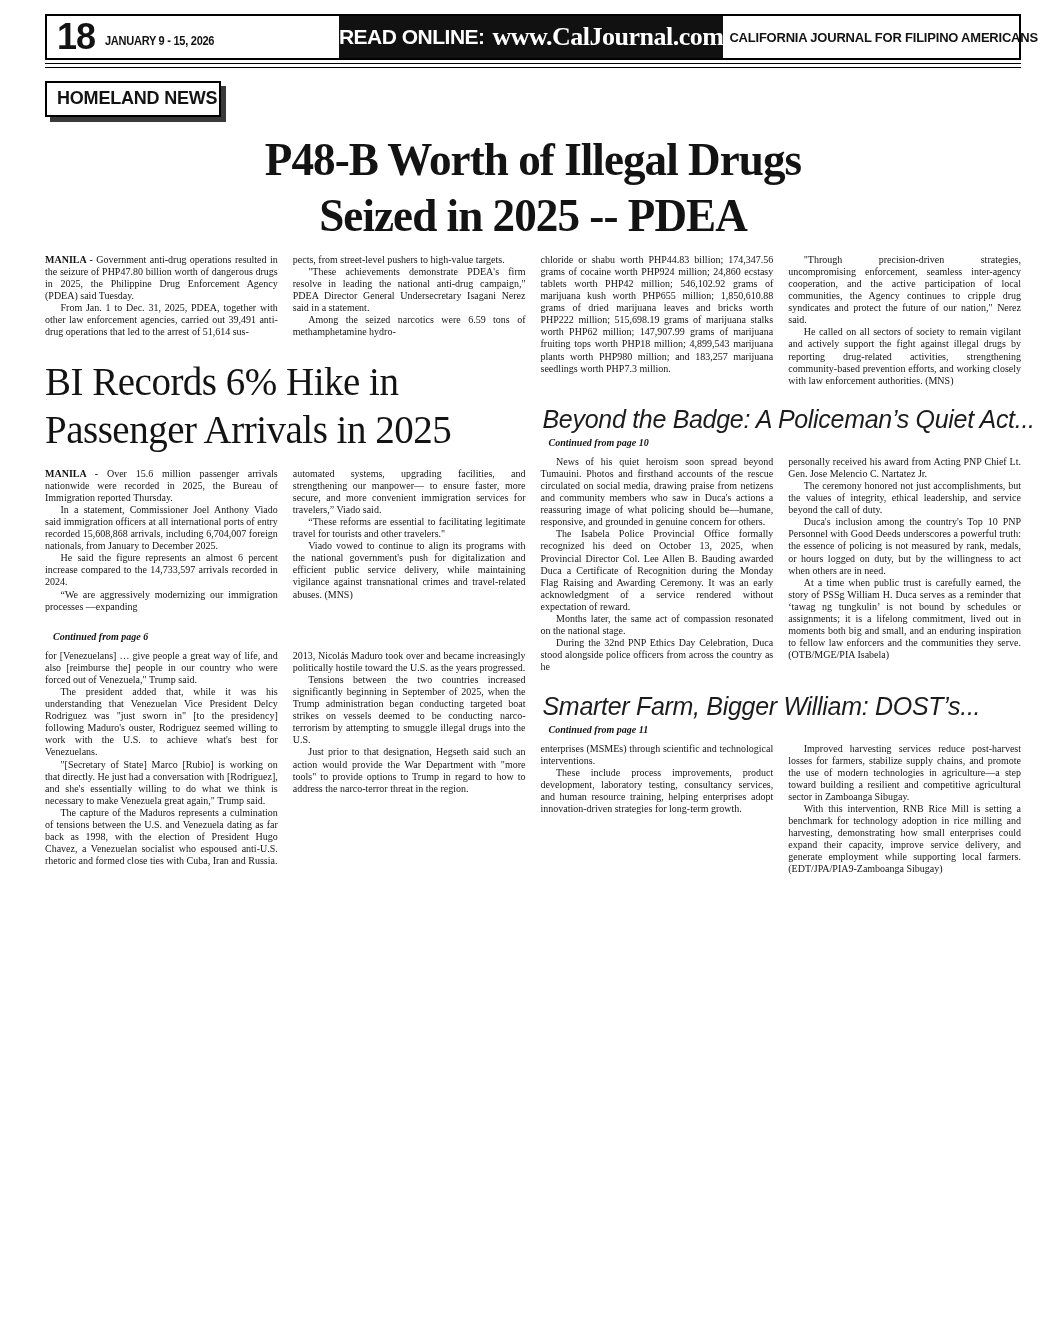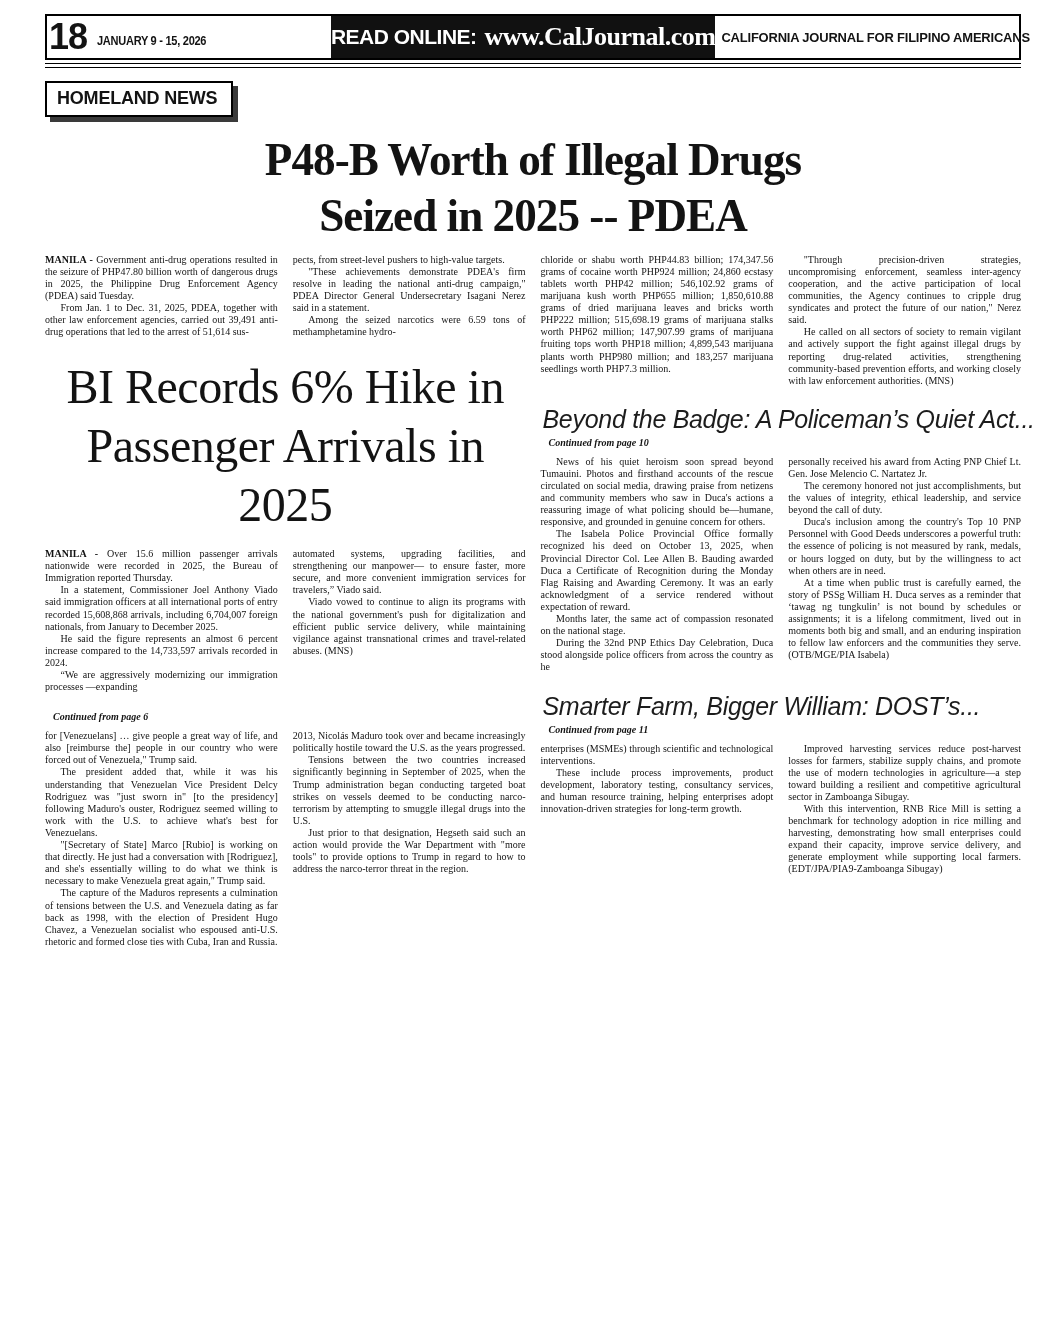--- a/index.html
+++ b/index.html
@@ -13,40 +13,40 @@
     font-family:"Liberation Serif", serif;
     overflow:hidden;
   }
   
   .masthead{
     display:flex;align-items:stretch;
     border:2px solid #000;
     height:42px;
     font-family:"Liberation Sans", sans-serif;
   }
-  .mh-left{flex:0 0 29%;display:flex;align-items:center;padding-left:2px;gap:10px;border-radius:21px;}
+  .mh-left{flex:0 0 29%;display:flex;align-items:center;padding-left:10px;gap:10px;border-radius:21px;}
   .pagenum{font-size:36px;font-weight:bold;letter-spacing:-1px;line-height:1;}
   .issue-date{font-size:12px;font-weight:bold;letter-spacing:-0.3px;transform:scaleX(.92);transform-origin:left center;white-space:nowrap;margin-top:8px;}
   .mh-banner{
     flex:0 0 33.5%;
     background:#111;color:#fff;
     display:flex;align-items:center;justify-content:center;
     gap:8px;white-space:nowrap;
   }
   .ro-label{font-weight:bold;font-size:21px;font-family:"Liberation Sans", sans-serif;letter-spacing:-0.5px;text-align:right;}
   .ro-url{font-weight:bold;font-size:26px;font-family:"Liberation Serif", serif;letter-spacing:-0.5px;}
   .mh-right{flex:1;display:flex;align-items:center;justify-content:flex-end;}
   .mh-right span{font-size:13.5px;font-weight:bold;letter-spacing:-0.2px;transform:scaleX(.96);white-space:nowrap;}
   .double-rule{margin-top:3px;height:3px;border-top:1.5px solid #000;border-bottom:1.5px solid #000;}
   
   .section-label{
     display:inline-block;
     margin-top:13px;
     border:2.5px solid #000;
-    padding:5px 14px 6px 10px;
+    padding:5px 2px 6px 10px;
     font-family:"Liberation Sans", sans-serif;
     font-weight:bold;font-size:18px;letter-spacing:-0.2px;
     box-shadow:5px 5px 0 #3a3a3a;
     background:#fff;
   }
   
   h1.lead-head{
     margin:14px 0 10px 0;
     text-align:center;
     font-size:47px;line-height:1.2;
@@ -58,23 +58,22 @@
   .body-grid{display:flex;gap:15px;margin-top:6px;}
   .half{flex:1 1 0;min-width:0;}
   .cols2{display:flex;gap:15px;}
   .col{flex:1 1 0;min-width:0;text-align:justify;font-size:10px;line-height:1.21;}
   .col p{margin:0;text-indent:1.55em;}
   .col p.cont{text-indent:0;}
   .dateline{font-weight:bold;}
   
   h2.serif-head{
     margin:20px 0 14px 0;
-    text-align:center;
     font-weight:normal;
-    font-size:48px;line-height:1.22;
+    font-size:39px;line-height:1.22;
     letter-spacing:-0.5px;
   }
   
   .jump-head{margin:18px 0 8px 2px;}
   .jump-title{
     font-family:"Liberation Sans", sans-serif;
     font-style:italic;
     font-size:25px;letter-spacing:-0.3px;
     color:#1c1c1c;
     white-space:nowrap;
@@ -139,20 +138,21 @@
 
       <section class="cols2">
         <div class="col">
           <p class="cont"><b class="dateline">MANILA -</b> <span>Over 15.6 million passenger arrivals nationwide were recorded in 2025, the Bureau of Immigration reported Thursday.</span></p>
           <p>In a statement, Commissioner Joel Anthony Viado said immigration officers at all international ports of entry recorded 15,608,868 arrivals, including 6,704,007 foreign nationals, from January to December 2025.</p>
           <p>He said the figure represents an almost 6 percent increase compared to the 14,733,597 arrivals recorded in 2024.</p>
           <p>“We are aggressively modernizing our immigration processes —expanding</p>
         </div>
         <div class="col">
           <p class="cont">automated systems, upgrading facilities, and strengthening our manpower— to ensure faster, more secure, and more convenient immigration services for travelers,” Viado said.</p>
+          <p>“These reforms are essential to facilitating legitimate travel for tourists and other travelers."</p>
           <p>Viado vowed to continue to align its programs with the national government's push for digitalization and efficient public service delivery, while maintaining vigilance against transnational crimes and travel-related abuses. (MNS)</p>
         </div>
       </section>
 
       <div class="jump-head">
         <div class="jump-cont">Continued from page 6</div>
       </div>
 
       <section class="cols2">
         <div class="col">

